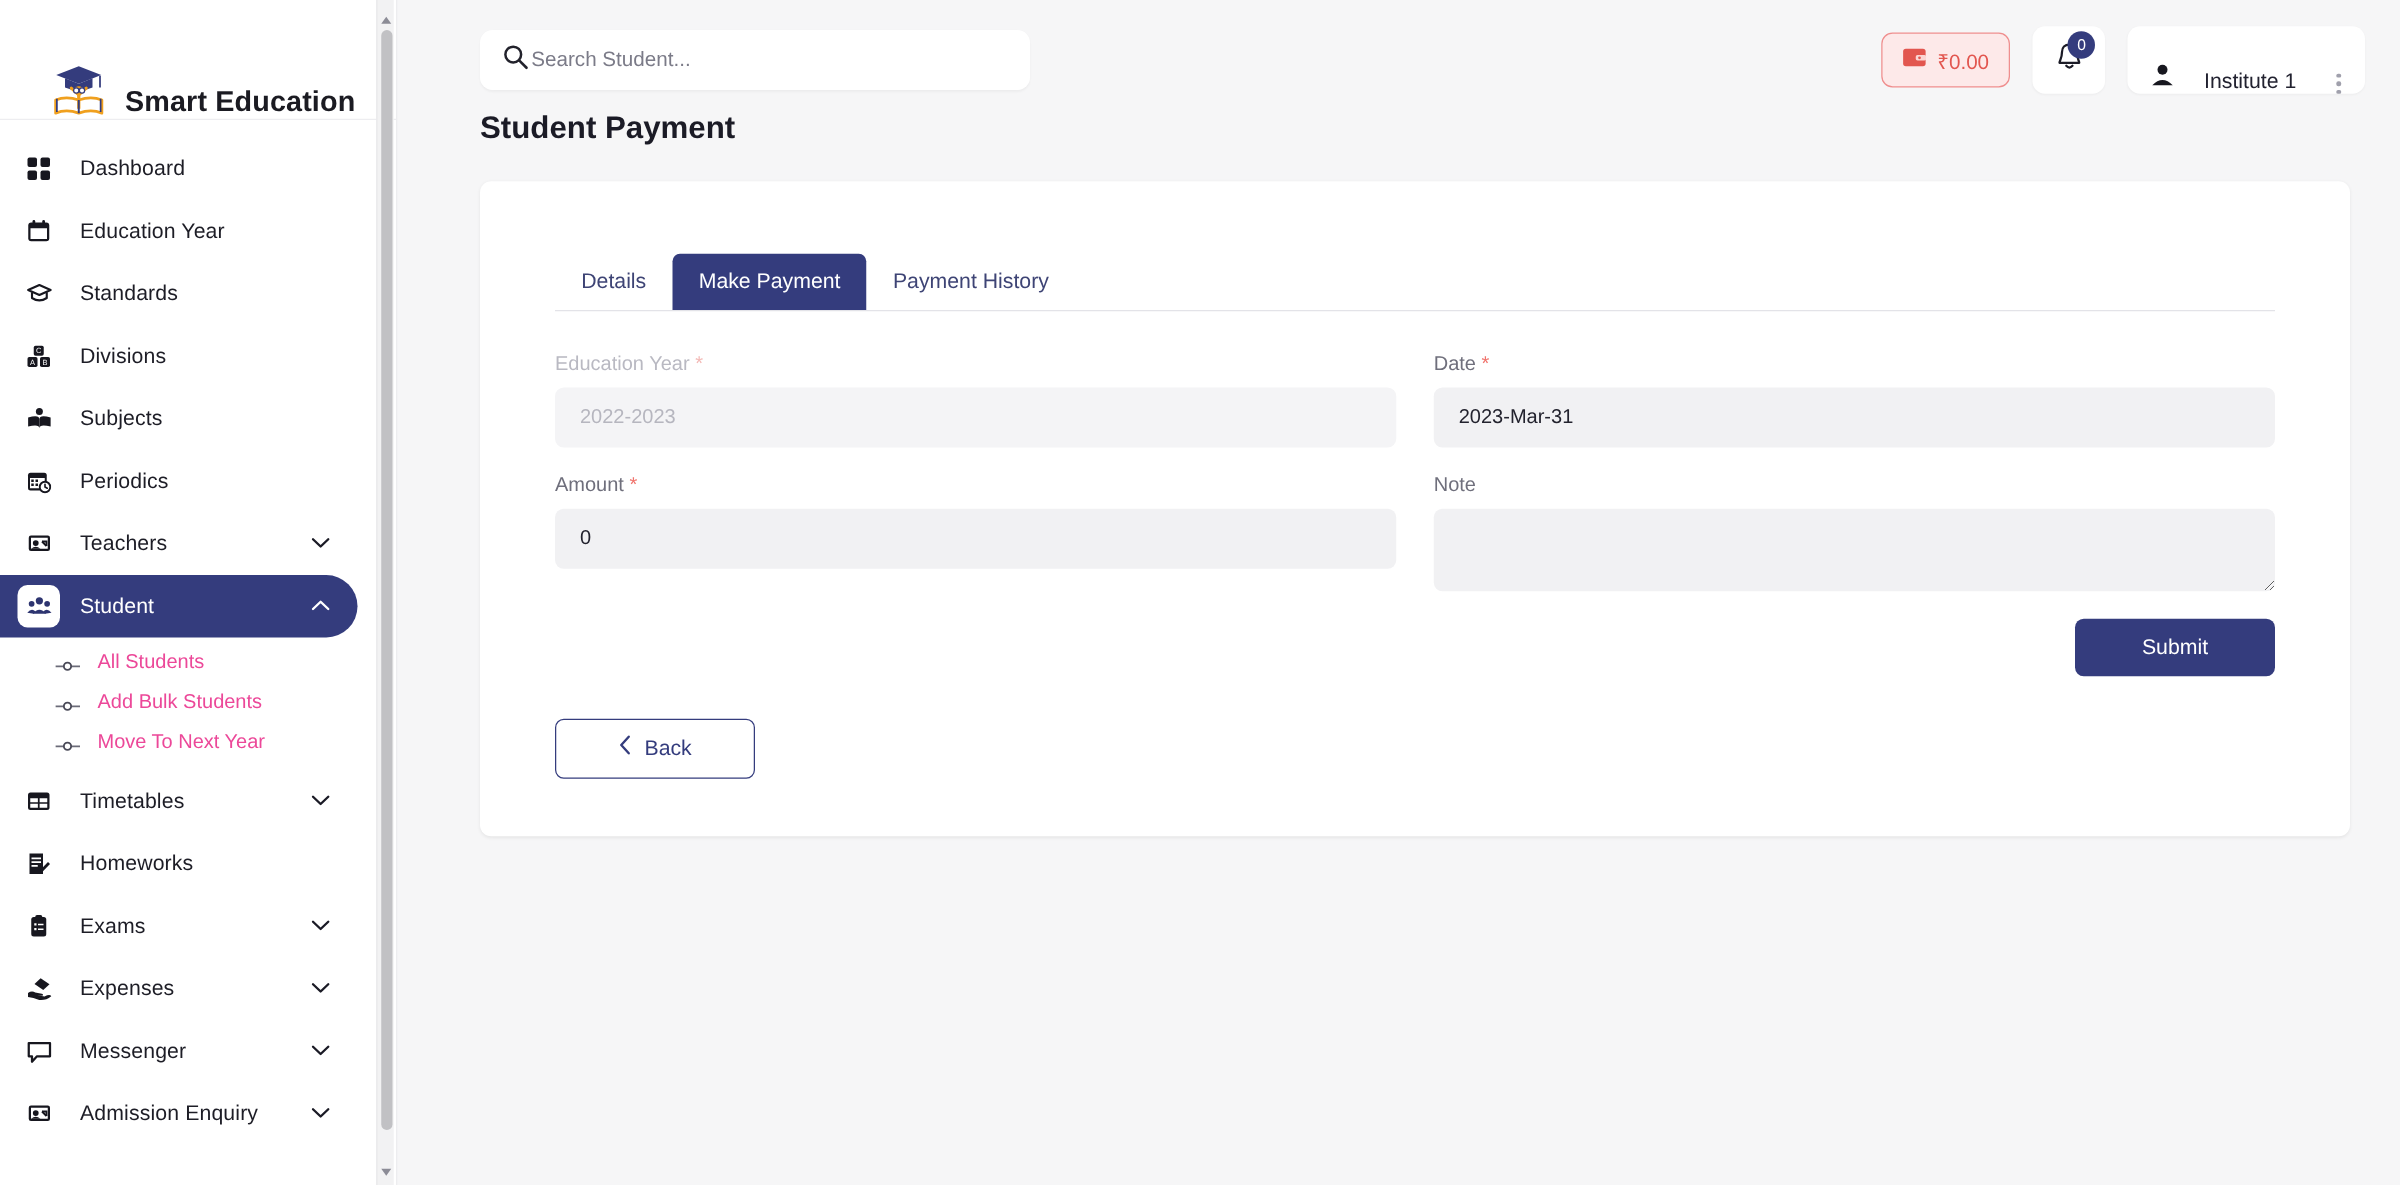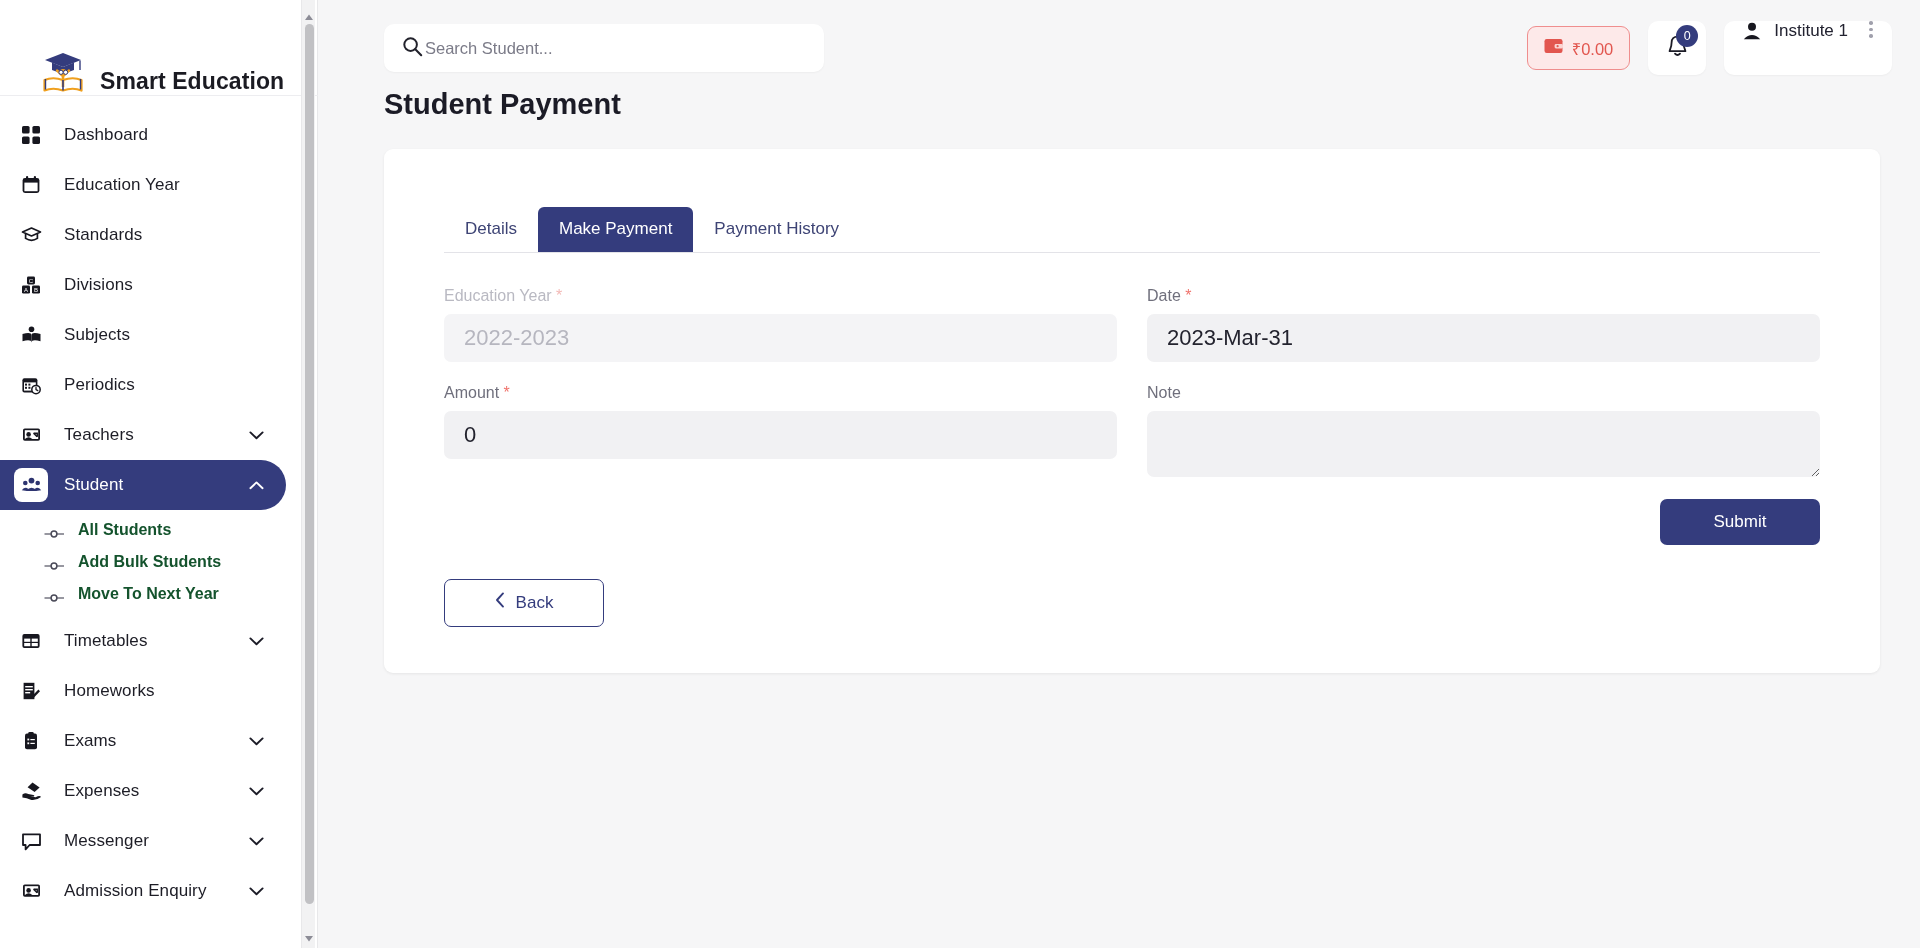--- a/index.html
+++ b/index.html
@@ -42,21 +42,21 @@
   .nav-label { font-size: 17px; color: #1d1d26; letter-spacing: .1px; }
   .nav-chev { position: absolute; right: 22px; top: 50%; transform: translateY(-50%); }
   .nav-item.active { background: #343c7d; }
   .nav-item.active .nav-label { color: #ffffff; }
 
   .sub-list { padding: 4px 0 6px 0; }
   .sub-item {
     display: flex; align-items: center; gap: 12px;
     height: 32px; padding-left: 44px; cursor: pointer;
   }
-  .sub-label { font-size: 16px; color: #14532d; font-weight: bold; }
+  .sub-label { font-size: 16px; color: #ec4899; }
   .sub-dot { width: 22px; height: 10px; flex: 0 0 22px; }
 
   
   .sb-bar {
     position: absolute; right: 2px; top: 0; width: 14px; height: 948px;
     background: #f2f2f3; border-left: 1px solid #e8e8ea;
   }
   .sb-bar-thumb {
     position: absolute; left: 3px; top: 24px; width: 9px; height: 880px;
     background: #c1c1c4; border-radius: 5px;
@@ -96,29 +96,29 @@
     display: flex; align-items: center; justify-content: center; position: relative;
     cursor: pointer; box-shadow: 0 1px 2px rgba(0,0,0,.04);
   }
   .bell-badge {
     position: absolute; top: 4px; right: 8px; min-width: 22px; height: 22px;
     background: #343c7d; color: #fff; border-radius: 11px; font-size: 12.5px;
     display: flex; align-items: center; justify-content: center; padding: 0 5px;
   }
   .user-box {
     height: 54px; background: #fff; border-radius: 10px; display: flex;
-    align-items: flex-start; gap: 12px; padding: 0 10px 0 18px; cursor: pointer;
+    align-items: flex-end; gap: 23px; padding: 0 10px 0 18px; cursor: pointer;
     box-shadow: 0 1px 2px rgba(0,0,0,.04);
   }
   .user-name { font-size: 17px; color: #222230; }
   .kebab { width: 22px; display: flex; flex-direction: column; align-items: center; gap: 3px; cursor: pointer; }
   .kebab i { width: 3.5px; height: 3.5px; border-radius: 50%; background: #a0a0ac; display: block; }
 
   .page-title {
-    font-size: 29px; font-weight: 700; color: #1b1b26;
+    font-size: 25px; font-weight: 700; color: #1b1b26;
     padding: 0 0 0 66px; margin-top: -8px; margin-bottom: 28px;
   }
 
   .card {
     margin: 0 40px 0 66px; background: #fff; border-radius: 9px;
     box-shadow: 0 1px 3px rgba(0,0,0,.07); padding: 58px 60px 46px 60px;
     min-height: 520px;
   }
 
   .tabs { display: flex; align-items: flex-end; border-bottom: 1px solid #e3e3e8; }
@@ -130,21 +130,21 @@
 
   .form { padding-top: 34px; }
   .row { display: flex; gap: 30px; margin-bottom: 22px; }
   .field { flex: 1 1 0; min-width: 0; }
   .flabel { font-size: 16px; color: #6f6f7c; margin-bottom: 9px; display: block; }
   .flabel.muted { color: #b9b9c2; }
   .req { color: #f0736c; }
   .req.muted { color: #f3b9b6; }
   .finput {
     width: 100%; height: 48px; background: #f1f1f3; border: 0; border-radius: 7px;
-    padding: 0 20px; font-size: 22px; color: #23232e;
+    padding: 0 20px; font-size: 16px; color: #23232e;
     font-family: inherit; outline: none;
   }
   .finput.disabled { color: #b6b6bf; background: #f4f4f6; }
   .ftextarea {
     width: 100%; height: 66px; background: #f1f1f3; border: 0; border-radius: 7px;
     padding: 12px 20px; font-size: 16.5px; color: #23232e; font-family: inherit;
     outline: none; resize: vertical; display: block;
   }
   .submit-row { display: flex; justify-content: flex-end; margin-top: 22px; }
   .btn-submit {

